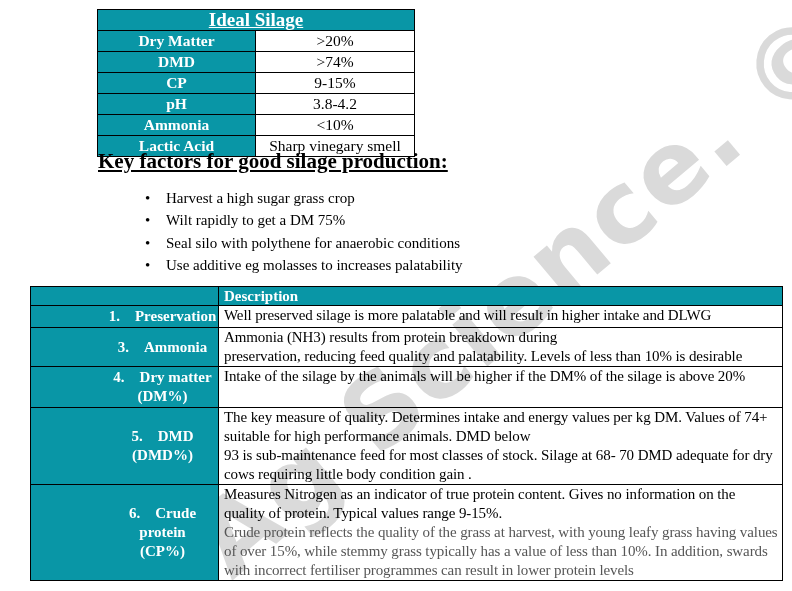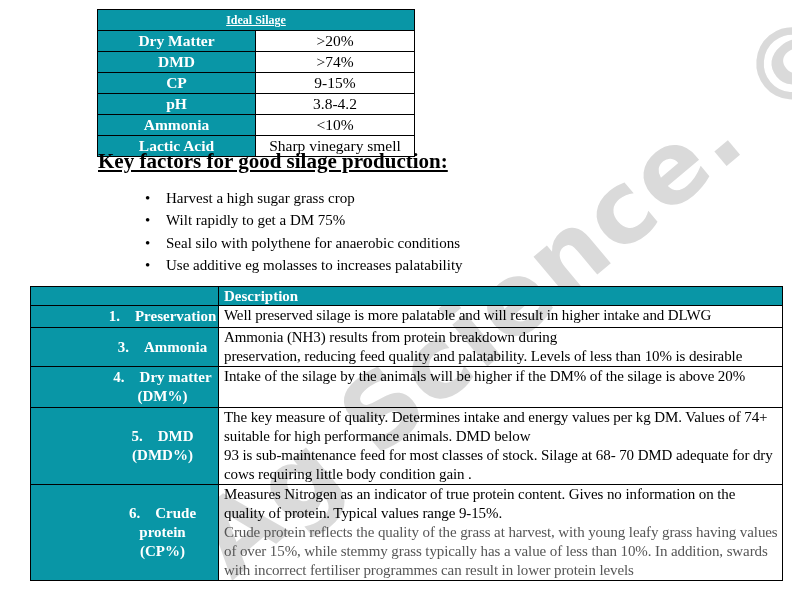--- a/index.html
+++ b/index.html
@@ -18,21 +18,21 @@
     transform:rotate(-40deg);
     letter-spacing:2px;
   }
   table{border-collapse:collapse;z-index:1;table-layout:fixed;}
   th,td{border:1.5px solid #000;overflow:hidden;}
 
   
   .ideal-table{position:absolute;left:97px;top:9px;width:318px;}
   .ideal-table th{
     background:var(--teal,#0996a6);color:#fff;font-weight:bold;
-    text-decoration:underline;font-size:12px;height:16px;
+    text-decoration:underline;font-size:19px;height:16px;
     text-align:center;line-height:18px;
   }
   .ideal-table td{height:16px;font-size:15.5px;line-height:18px;text-align:center;}
   .ideal-table td.param{
     background:var(--teal,#0996a6);color:#fff;font-weight:bold;
   }
   .ideal-table td.value{background:transparent;}
 
   
   .key-heading{

